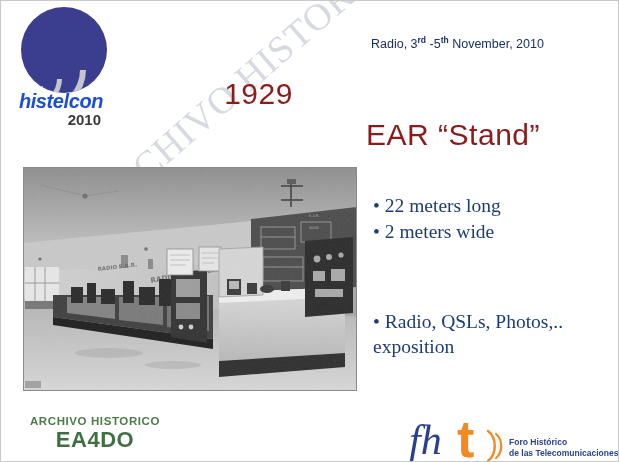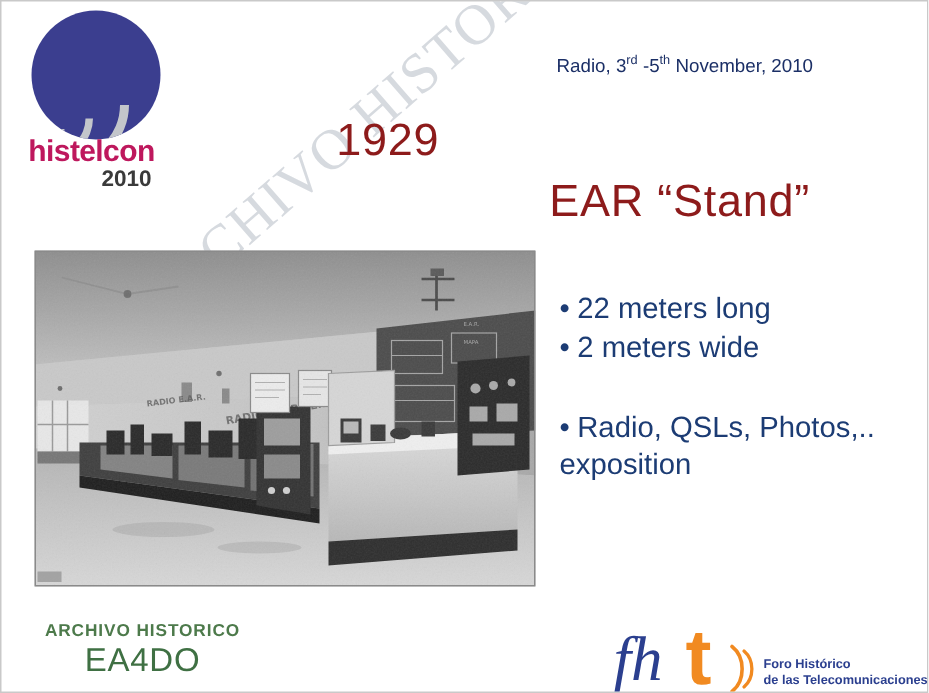--- a/index.html
+++ b/index.html
@@ -58,22 +58,23 @@
     left: 0;
     top: 86px;
     width: 104px;
     text-align: center;
     line-height: 1.0;
   }
   #histelcon-word {
     display: block;
     font-size: 20px;
     font-weight: bold;
-    color: #be185d;
+    color: #1d4ed8;
     letter-spacing: -0.4px;
+    font-style: italic;
   }
   #histelcon-year {
     display: block;
     font-size: 15px;
     font-weight: bold;
     color: #3a3a3a;
     text-align: right;
     padding-right: 12px;
     margin-top: 1px;
   }
@@ -84,20 +85,21 @@
     left: 370px;
     top: 36px;
     font-size: 12.5px;
     color: #1b2f66;
     white-space: nowrap;
   }
   #conf-date sup {
     font-size: 8.5px;
     vertical-align: super;
     line-height: 0;
+    font-weight: bold;
   }
 
   
   #slide-title-year {
     position: absolute;
     left: 0;
     top: 76px;
     width: 619px;
     text-align: center;
     padding-right: 104px;
@@ -130,29 +132,30 @@
     overflow: hidden;
   }
   #photo-svg { display: block; width: 100%; height: 100%; }
 
   
   #bullet-list {
     position: absolute;
     left: 372px;
     top: 192px;
     width: 236px;
+    font-family: Liberation Serif, serif;
   }
   .bullet-row {
     font-size: 19.5px;
     color: #1c3c74;
     line-height: 1.35;
     white-space: nowrap;
   }
   .bullet-row .dot { margin-right: 5px; }
-  .bullet-row.wrap { white-space: normal; line-height: 1.3; }
+  .bullet-row.wrap { white-space: normal; line-height: 1.3; margin-top: 36px; }
   #bullet-gap { height: 27px; }
 
   
   #watermark {
     position: absolute;
     left: 110px;
     top: 180px;
     width: 380px;
     font-size: 38px;
     font-family: "Liberation Serif", serif;
@@ -177,21 +180,21 @@
   #archive-line1 {
     display: block;
     font-size: 11.5px;
     font-weight: bold;
     color: #4d7a4b;
     letter-spacing: 0.6px;
   }
   #archive-line2 {
     display: block;
     font-size: 22px;
-    font-weight: normal;
+    font-weight: bold;
     color: #3f7043;
     letter-spacing: 0.5px;
     margin-top: 1px;
   }
 
   
   #fht-logo {
     position: absolute;
     left: 408px;
     top: 416px;

